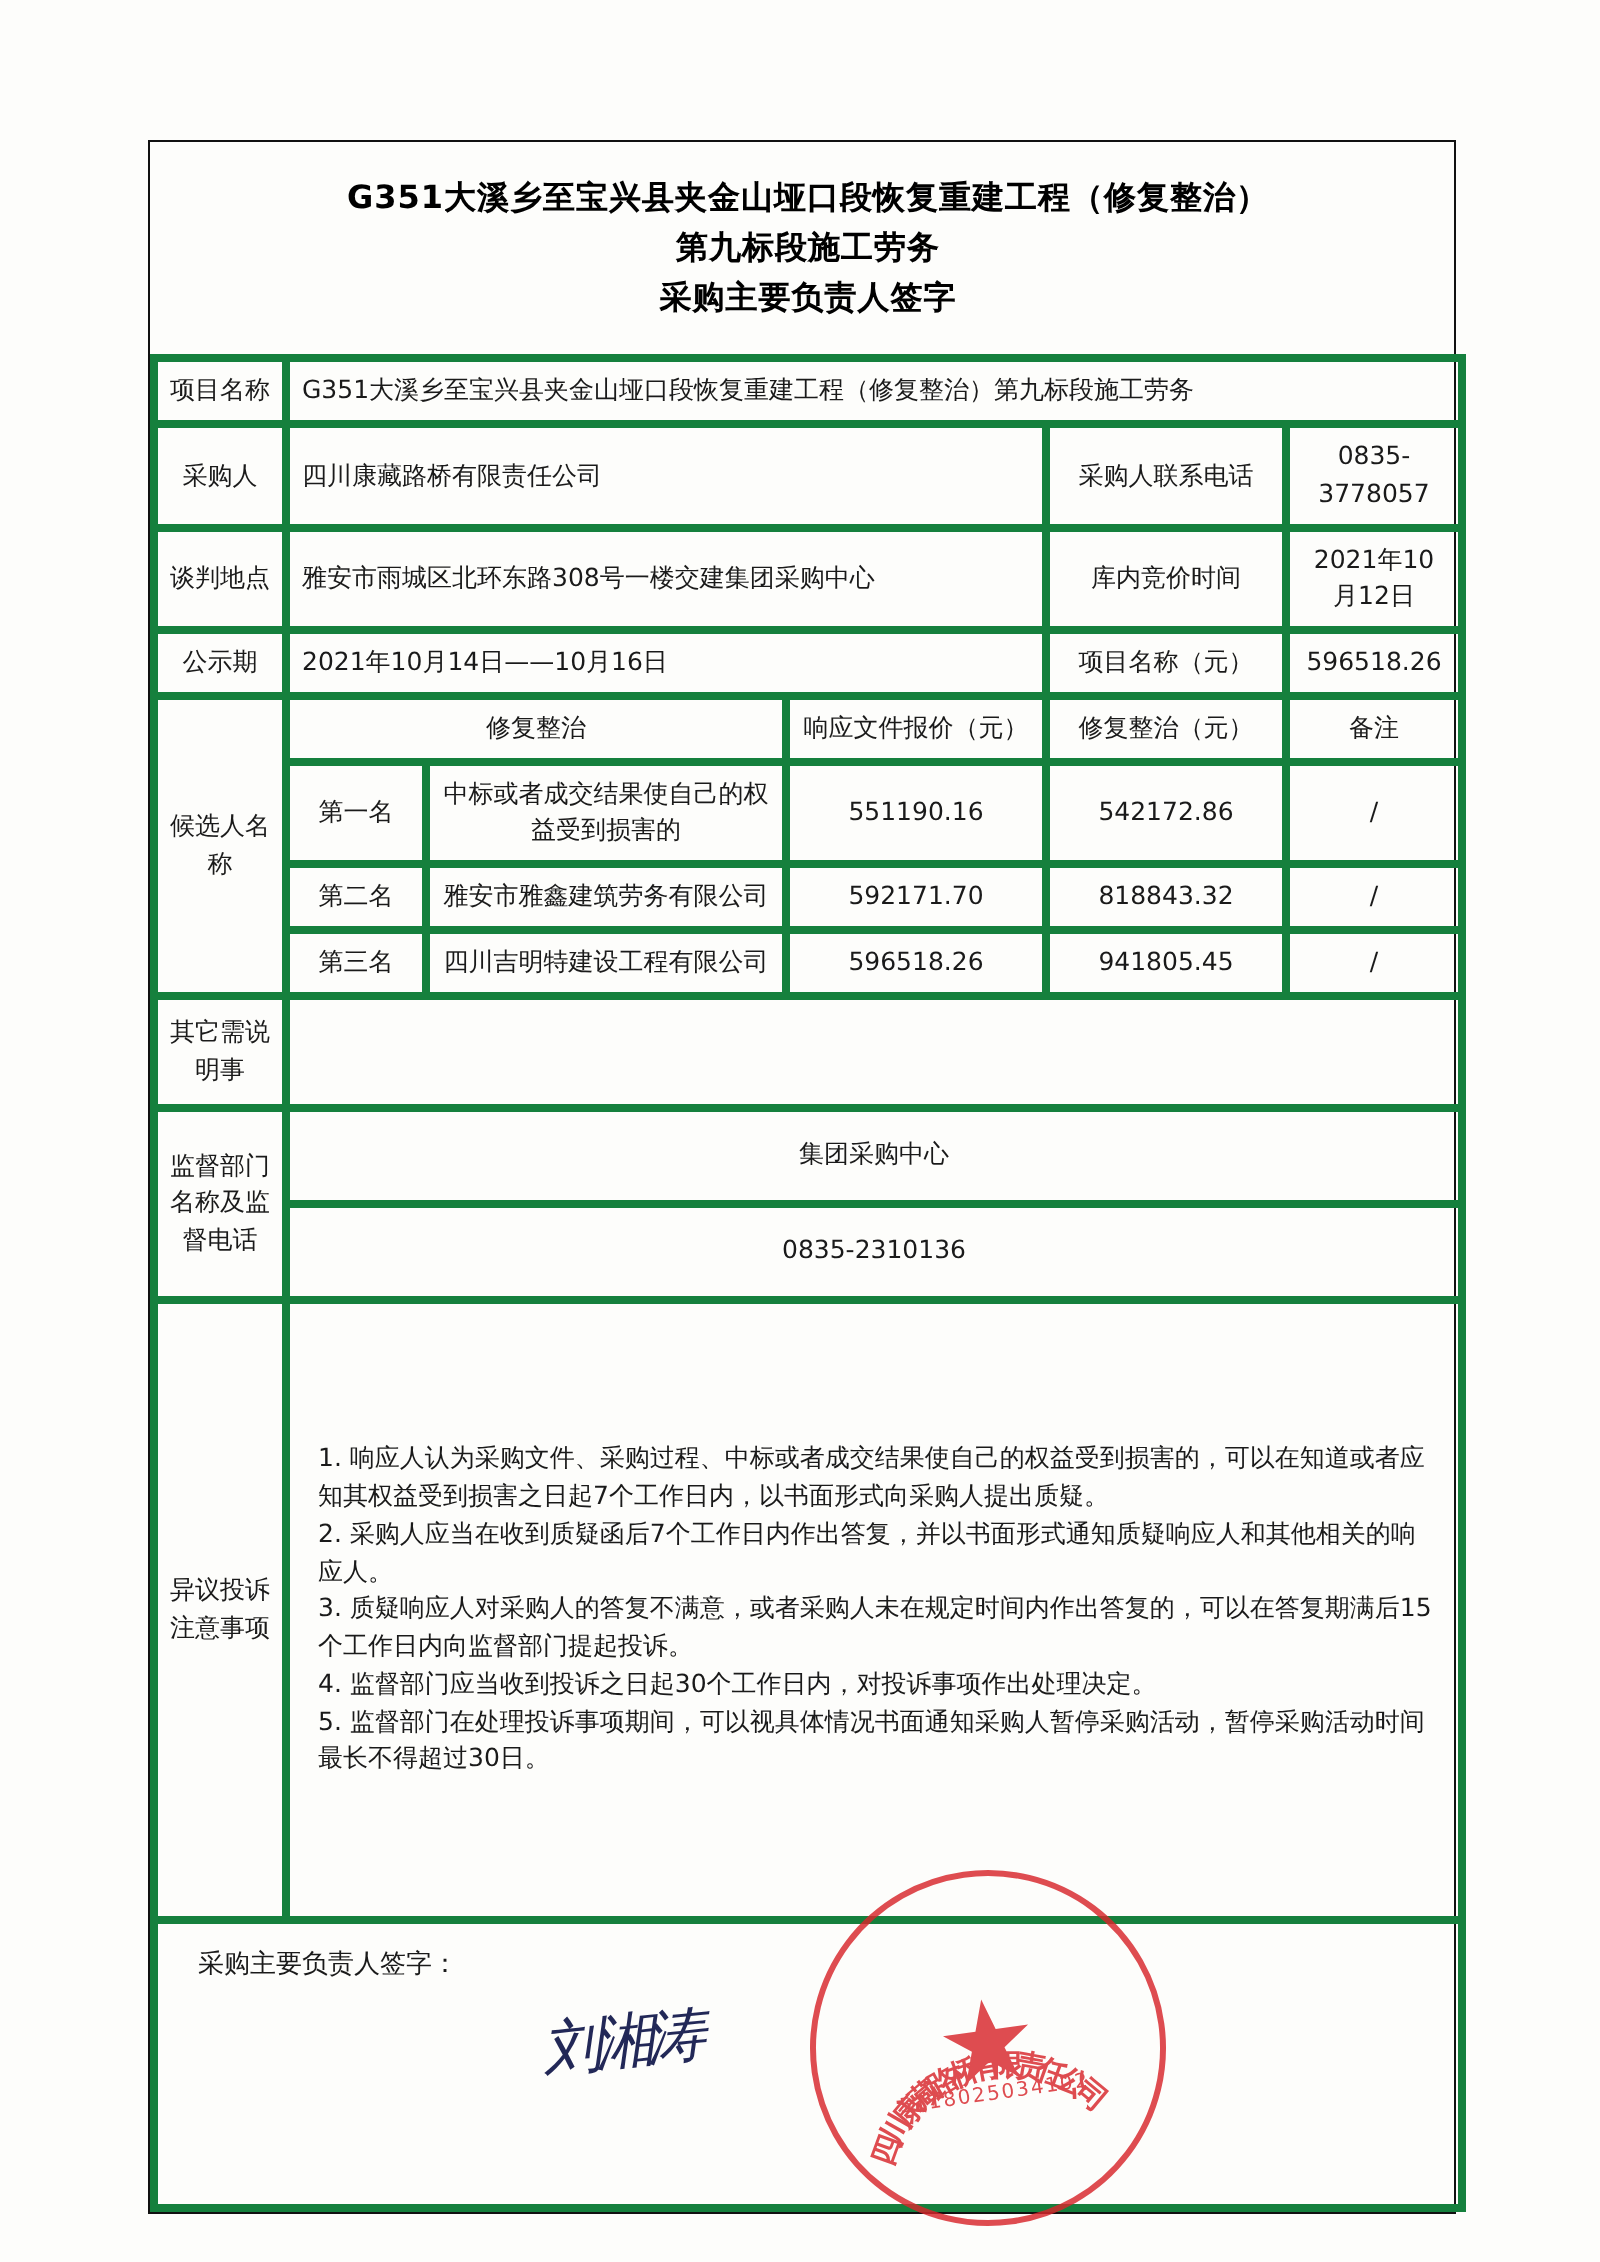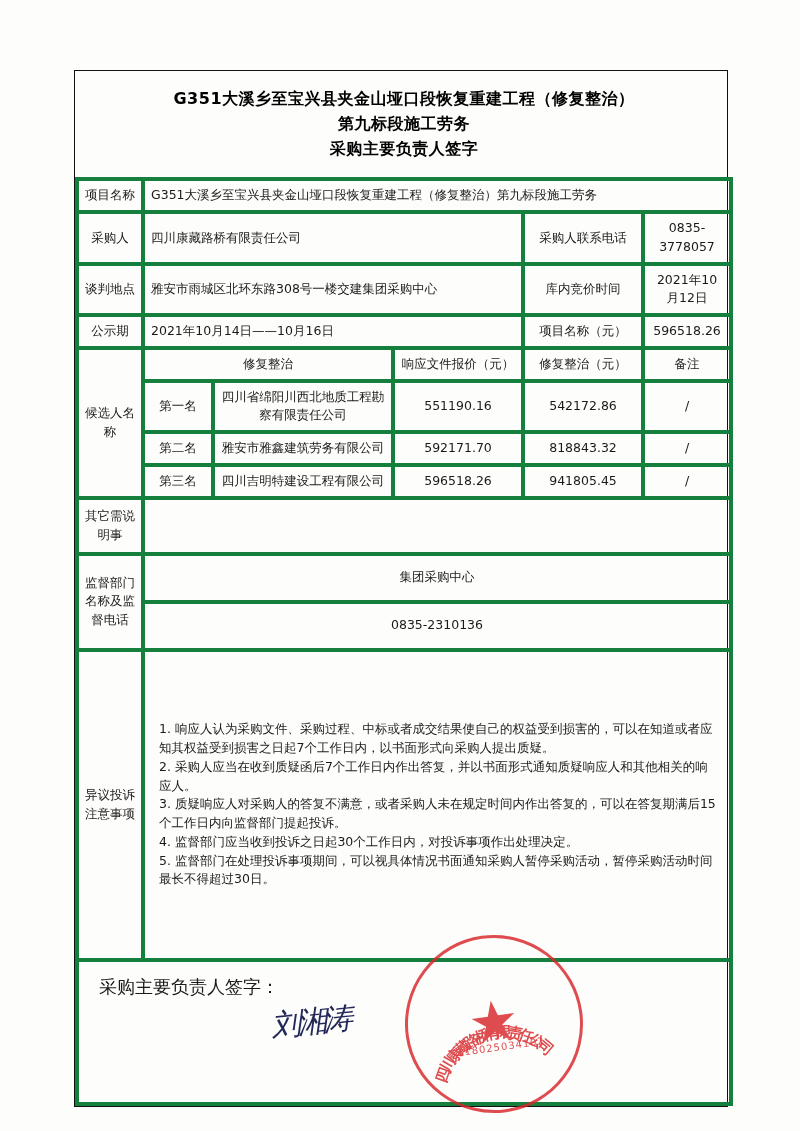--- a/index.html
+++ b/index.html
@@ -69,21 +69,21 @@
     padding: 12px 12px 12px 14px !important;
     line-height: 1.85;
     font-size: 12.5px;
   }
   .notes-cell p { margin: 0; }
   .sign-row td {
     height: 130px;
     vertical-align: middle;
   }
   .sign-label {
-    font-size: 18px;
+    font-size: 13px;
     padding-left: 14px;
   }
   .sign-wrap {
     position: relative;
     height: 118px;
   }
   .signature {
     position: absolute;
     left: 186px;
     top: 26px;
@@ -201,21 +201,21 @@
       <tr>
         <td class="lbl" rowspan="4">候选人名称</td>
         <td class="ctr" colspan="2">修复整治</td>
         <td class="ctr">响应文件报价（元）</td>
         <td class="ctr">修复整治（元）</td>
         <td class="ctr">备注</td>
       </tr>
 
       <tr>
         <td class="ctr small">第一名</td>
-        <td class="ctr">四川省绵阳川西北地质工程勘察有限责任公司</td>
+        <td class="ctr">中标或者成交结果使自己的权益受到损害的</td>
         <td class="ctr">551190.16</td>
         <td class="ctr">542172.86</td>
         <td class="ctr">/</td>
       </tr>
 
       <tr>
         <td class="ctr small">第二名</td>
         <td class="ctr">雅安市雅鑫建筑劳务有限公司</td>
         <td class="ctr">592171.70</td>
         <td class="ctr">818843.32</td>

